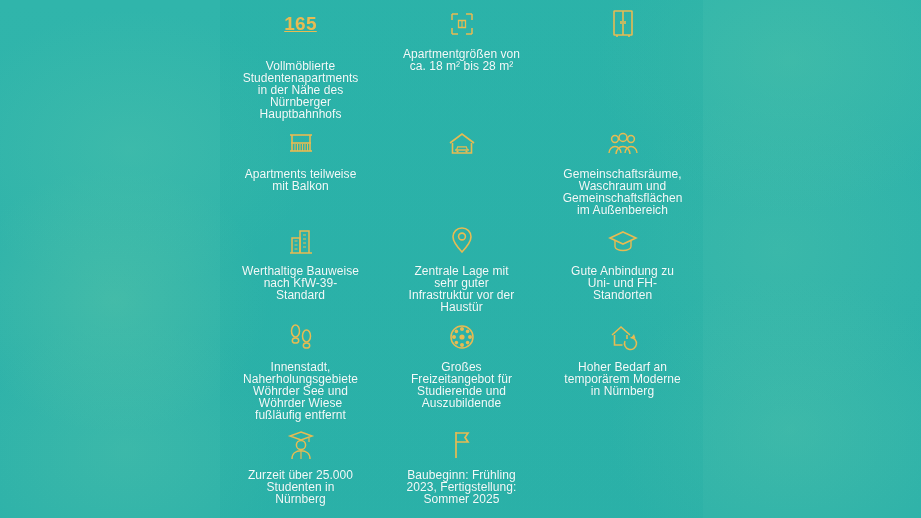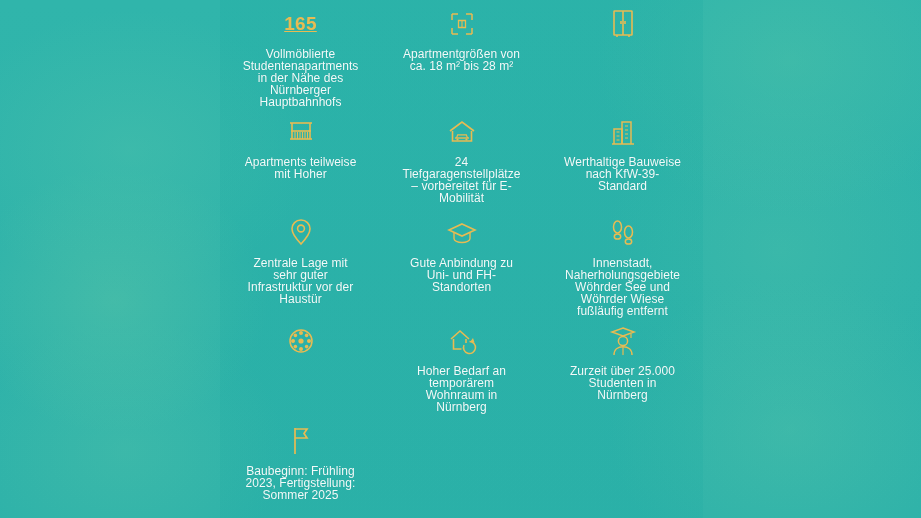--- a/index.html
+++ b/index.html
@@ -67,21 +67,21 @@
   }
   .feature-number {
     font-size: 19px;
     font-weight: bold;
     color: #e8bb52;
     line-height: 30px;
     height: 36px;
     display: flex;
     align-items: center;
     justify-content: center;
-    margin-bottom: 6px;
+    margin-bottom: 18px;
     letter-spacing: 0.3px;
     text-decoration: underline;
   }
   .feature-text {
     font-size: 12px;
     line-height: 12px;
     color: #f2fbfa;
     text-align: center;
     width: 120px;
     letter-spacing: 0.05px;
@@ -128,38 +128,50 @@
       <svg width="28" height="26" viewBox="0 0 28 26" fill="none" stroke="#e8bb52" stroke-width="1.6">
         <path d="M3 4 h22"></path>
         <path d="M5 4 v16 M23 4 v16"></path>
         <path d="M4 12 h20"></path>
         <path d="M3 20 h22"></path>
         <g stroke-width="1.1">
           <path d="M8 13 v7 M10.5 13 v7 M13 13 v7 M15.5 13 v7 M18 13 v7 M20.5 13 v7"></path>
         </g>
       </svg>
     </div>
-    <div class="feature-text">Apartments teilweise mit Hoher</div>
+    <div class="feature-text">Apartments teilweise mit Balkon</div>
   </div>
 
   <div class="feature-cell">
     <div class="feature-icon">
       <svg width="30" height="26" viewBox="0 0 30 26" fill="none" stroke="#e8bb52" stroke-width="1.6">
         <path d="M3 12 L15 3 L27 12"></path>
         <path d="M5.5 12 v10 h19 v-10"></path>
         <path d="M8 19 h14" stroke-width="1.4"></path>
         <path d="M9.5 19 l1.2 -3.2 h8.6 l1.2 3.2" stroke-width="1.2"></path>
         <circle cx="10.5" cy="20.5" r="1.1" fill="#e8bb52" stroke="none"></circle>
         <circle cx="19.5" cy="20.5" r="1.1" fill="#e8bb52" stroke="none"></circle>
       </svg>
     </div>
-    <div class="feature-text">24 Tiefgaragenstellplätze – vorbereitet für E-Mobilität</div>
-  </div>
-
-
+  </div>
+
+
+  <div class="feature-cell">
+    <div class="feature-icon">
+      <svg width="32" height="24" viewBox="0 0 32 24" fill="none" stroke="#e8bb52" stroke-width="1.5">
+        <circle cx="8" cy="7" r="3.4"></circle>
+        <circle cx="24" cy="7" r="3.4"></circle>
+        <circle cx="16" cy="5.5" r="4"></circle>
+        <path d="M2 21 a6 6.5 0 0 1 12 0" stroke-width="1.4"></path>
+        <path d="M18 21 a6 6.5 0 0 1 12 0" stroke-width="1.4"></path>
+        <path d="M9 22 a7 7.5 0 0 1 14 0" stroke-width="1.5"></path>
+      </svg>
+    </div>
+    <div class="feature-text">Gemeinschaftsräume, Waschraum und Gemeinschafts­flächen im Außenbereich</div>
+  </div>
 
   <div class="feature-cell">
     <div class="feature-icon">
       <svg width="26" height="28" viewBox="0 0 26 28" fill="none" stroke="#e8bb52" stroke-width="1.5">
         <path d="M4 26 V11 h8 V26"></path>
         <path d="M12 26 V4 h9 V26"></path>
         <path d="M2 26 h22" stroke-width="1.5"></path>
         <g stroke-width="1.1">
           <path d="M6.5 14 h3 M6.5 18 h3 M6.5 22 h3"></path>
           <path d="M15 8 h3 M15 12 h3 M15 16 h3 M15 20 h3"></path>
@@ -209,33 +221,34 @@
         <circle cx="14" cy="6" r="2" fill="#e8bb52" stroke="none"></circle>
         <circle cx="14" cy="22" r="2" fill="#e8bb52" stroke="none"></circle>
         <circle cx="6" cy="14" r="2" fill="#e8bb52" stroke="none"></circle>
         <circle cx="22" cy="14" r="2" fill="#e8bb52" stroke="none"></circle>
         <circle cx="8.4" cy="8.4" r="1.8" fill="#e8bb52" stroke="none"></circle>
         <circle cx="19.6" cy="8.4" r="1.8" fill="#e8bb52" stroke="none"></circle>
         <circle cx="8.4" cy="19.6" r="1.8" fill="#e8bb52" stroke="none"></circle>
         <circle cx="19.6" cy="19.6" r="1.8" fill="#e8bb52" stroke="none"></circle>
       </svg>
     </div>
+    <div class="feature-text">Großes Freizeitangebot für Studierende und Auszubildende</div>
   </div>
 
   <div class="feature-cell">
     <div class="feature-icon">
       <svg width="30" height="28" viewBox="0 0 30 28" fill="none" stroke="#e8bb52" stroke-width="1.6">
         <path d="M4 12 L13 4 L22 12"></path>
         <path d="M6.5 12 v10 h8"></path>
         <path d="M19 12 v4"></path>
         <path d="M17 18 a6 6 0 1 0 5.5 -3.5" stroke-width="1.5"></path>
         <path d="M26 11 l-3 4 l4.5 0.6 z" fill="#e8bb52" stroke="none"></path>
       </svg>
     </div>
-    <div class="feature-text">Hoher Bedarf an temporärem Wohnraum in Nürnberg</div>
+    <div class="feature-text">Hoher Bedarf an temporärem Moderne in Nürnberg</div>
   </div>
 
   <div class="feature-cell">
     <div class="feature-icon">
       <svg width="28" height="30" viewBox="0 0 28 30" fill="none" stroke="#e8bb52" stroke-width="1.5">
         <path d="M14 2 L25 6 L14 10 L3 6 Z"></path>
         <path d="M22 7.5 v4.5" stroke-width="1.2"></path>
         <circle cx="14" cy="15" r="4.6"></circle>
         <path d="M5 29 C5 23.5 9 20.8 14 20.8 C19 20.8 23 23.5 23 29" stroke-width="1.5"></path>
         <path d="M14 21 v8" stroke-width="1.2"></path>

